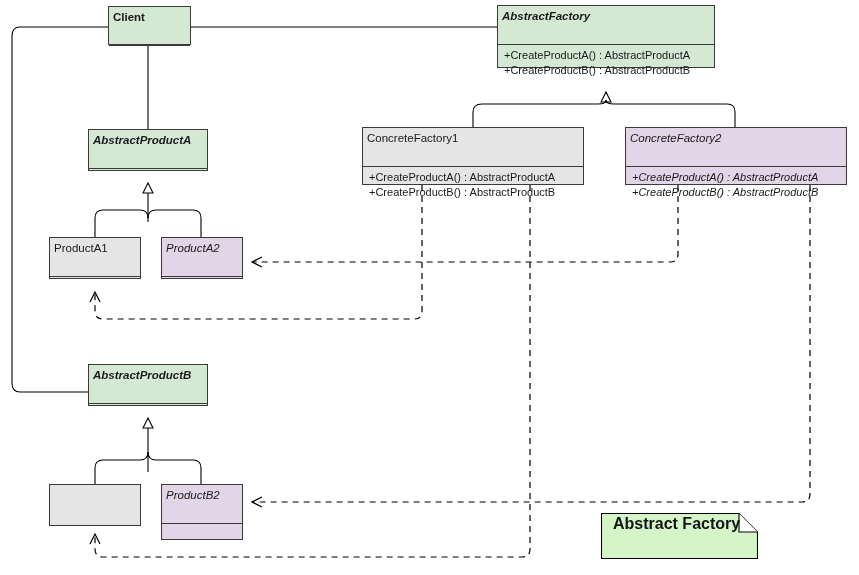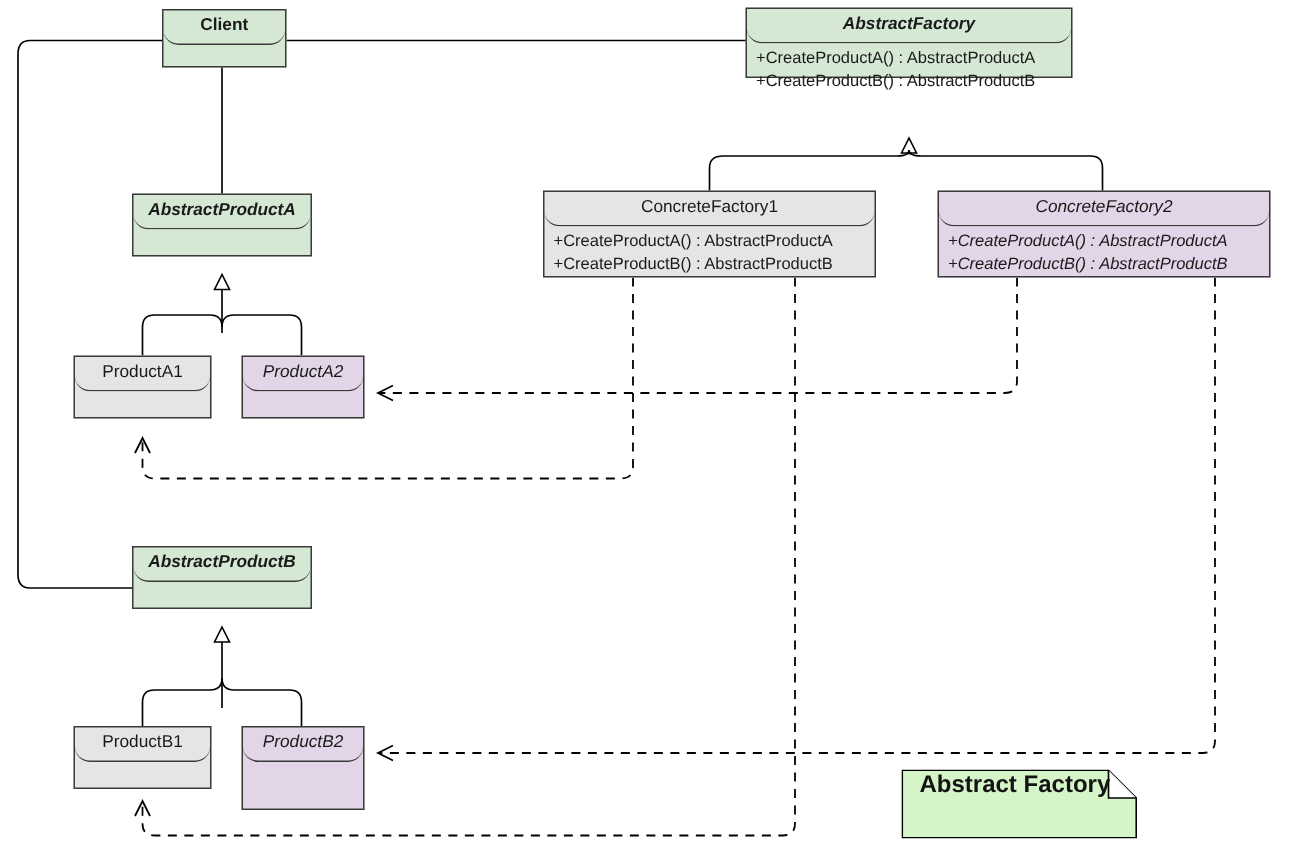--- a/index.html
+++ b/index.html
@@ -27,28 +27,26 @@
   }
   .uml-class {
     position: absolute;
     box-sizing: border-box;
     border: 1px solid #3a3a3a;
     background: #d5e8d4;
     z-index: 5;
   }
   .uml-title {
     box-sizing: border-box;
-    text-align: center;
     font-size: 11.5px;
     color: #1a1a1a;
     line-height: 1;
-    padding: 5px 4px 5px 4px;
+    padding: 5px 4px 21px 4px;
     white-space: nowrap;
     overflow: hidden;
-    border-radius: 10px;
   }
   .uml-class.has-members .uml-title {
     border-bottom: 1px solid #3a3a3a;
   }
   .uml-title.italic {
     font-style: italic;
     font-weight: bold;
   }
   .uml-title.bold {
     font-weight: bold;
@@ -131,21 +129,21 @@
 
       <path d="M 530,185 L 530,549 Q 530,557 522,557 L 103,557 Q 95,557 95,549 L 95,534" marker-end="url(#open-arrow)"></path>
     </g>
   </svg>
 
   <div class="uml-class fill-green has-members" style="left:108px; top:6px; width:83px; height:39px;">
     <div class="uml-title bold">Client</div>
     <div class="uml-members uml-empty"></div>
   </div>
 
-  <div class="uml-class fill-green has-members" style="left:497px; top:5px; width:218px; height:47px;">
+  <div class="uml-class fill-green has-members" style="left:497px; top:5px; width:218px; height:63px;">
     <div class="uml-title italic">AbstractFactory</div>
     <div class="uml-members">
       <div class="uml-member">+CreateProductA() : AbstractProductA</div>
       <div class="uml-member">+CreateProductB() : AbstractProductB</div>
     </div>
   </div>
 
   <div class="uml-class fill-cream has-members" style="left:362px; top:127px; width:222px; height:58px;">
     <div class="uml-title">ConcreteFactory1</div>
     <div class="uml-members">
@@ -176,21 +174,20 @@
     <div class="uml-title">ProductA1</div>
     <div class="uml-members uml-empty"></div>
   </div>
 
   <div class="uml-class fill-purple has-members" style="left:161px; top:237px; width:82px; height:42px;">
     <div class="uml-title">ProductA2</div>
     <div class="uml-members uml-empty"></div>
   </div>
 
   <div class="uml-class fill-cream has-members" style="left:49px; top:484px; width:92px; height:42px;">
-    <div class="uml-title">ProductB1</div>
     <div class="uml-members uml-empty"></div>
   </div>
 
   <div class="uml-class fill-purple has-members" style="left:161px; top:484px; width:82px; height:56px;">
     <div class="uml-title">ProductB2</div>
     <div class="uml-members uml-empty"></div>
   </div>
 
   <div class="note" style="left:601px; top:513px; width:157px; height:46px;">
     <svg width="157" height="46" viewBox="0 0 157 46" xmlns="http://www.w3.org/2000/svg">

